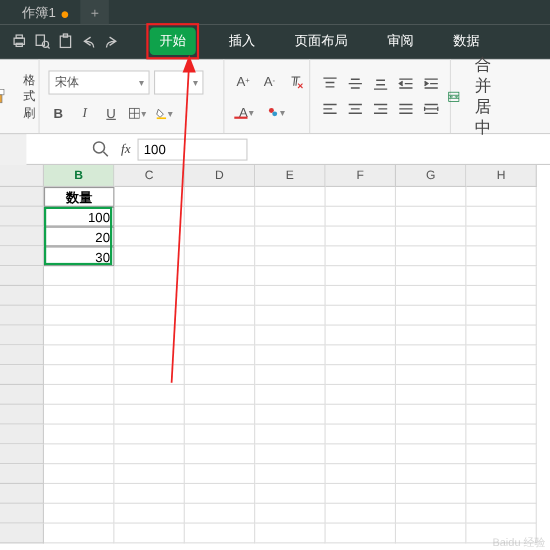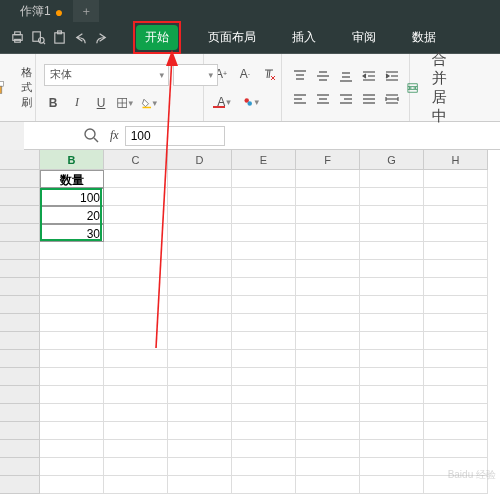--- a/index.html
+++ b/index.html
@@ -13,21 +13,21 @@
 .icon-group svg { display: block; }
 .redbox { border: 2px solid #e22; padding: 2px 1px; }
 .tab { color: #fff; padding: 4px 9px; border-radius: 4px; cursor: pointer; }
 .tab.active { background: #0fa24b; }
 .ribbon-body { background: #f7f7f7; height: 68px; display: flex; border-bottom: 1px solid #ccc; }
 .rib-sec { border-right: 1px solid #ddd; padding: 6px 8px; display: flex; flex-direction: column; justify-content: center; align-items: center; gap: 4px; }
 .big-btn { display: flex; flex-direction: row; align-items: center; gap: 14px; color: #444; }
 .big-btn svg { display: block; }
 .font-row { display: flex; gap: 4px; align-items: center; margin-bottom: 4px; }
 .combo { height: 22px; border: 1px solid #ccc; background: #fff; display: flex; align-items: center; padding: 0 5px; font-size: 11px; color: #555; position: relative; }
-.combo.font { width: 125px; }
+.combo.font { width: 92px; }
 .combo.size { width: 45px; }
 .combo::after { content: "▾"; position: absolute; right: 4px; font-size: 9px; color: #888; }
 .fmt-row { display: flex; gap: 6px; align-items: center; color: #555; }
 .fmt-btn { width: 18px; height: 18px; display: flex; align-items: center; justify-content: center; border: 1px solid transparent; cursor: pointer; font-size: 12px; }
 .align-grid { display: grid; grid-template-columns: repeat(5, 18px); grid-template-rows: repeat(2, 20px); gap: 3px 5px; }
 .align-btn { display: flex; align-items: center; justify-content: center; }
 .formula-bar { height: 28px; background: #fff; border-bottom: 1px solid #ccc; display: flex; align-items: center; padding-left: 60px; margin-left: 24px; }
 .zoom { display: flex; align-items: center; gap: 3px; color: #666; }
 .fx { font-style: italic; font-family: serif; margin: 0 6px 0 10px; color: #444; }
 .fx-input { border: 1px solid #ccc; height: 20px; width: 100px; padding: 0 5px; font-size: 12px; }
@@ -37,21 +37,21 @@
 .ch { width: 64px; height: 20px; background: #ededed; border-right: 1px solid #ccc; border-bottom: 1px solid #ccc; text-align: center; line-height: 20px; color: #555; font-size: 11px; }
 .ch.sel { background: #d6ead6; color: #0a7a3a; font-weight: bold; }
 .rows { position: absolute; top: 20px; left: 0; right: 0; }
 .row { display: flex; height: 18px; }
 .rh { width: 40px; background: #ededed; border-right: 1px solid #ccc; border-bottom: 1px solid #ccc; }
 .cell { width: 64px; border-right: 1px solid #ddd; border-bottom: 1px solid #ddd; padding: 0 3px; line-height: 18px; font-size: 12px; overflow: hidden; }
 .cell.hdr { text-align: center; font-weight: bold; border: 1px solid #999; }
 .cell.num { text-align: right; border: 1px solid #999; }
 .sel-range { position: absolute; border: 2px solid #0fa24b; pointer-events: none; }
 .arrow { position: absolute; pointer-events: none; }
-.watermark { position: absolute; bottom: 18px; right: 4px; color: #999; font-size: 10px; opacity: .4; }
+.watermark { position: absolute; bottom: 0; right: 4px; color: #999; font-size: 10px; opacity: .4; }
 .tri { font-size: 9px; color: #888; margin-left: 1px; }
 </style>
 </head>
 <body>
 
 <div class="titlebar">
   <div class="doc-tab">
     <span>作簿1</span>
     <span class="dot">●</span>
   </div>
@@ -87,22 +87,22 @@
       </span>
     <span>
         <svg width="15" height="15" viewBox="0 0 16 16" fill="none" stroke="#c8c8c8" stroke-width="1.3">
           <path d="M6 4 L12 8 L6 12 M12 8 Q3 8 3 14"></path>
         </svg>
       </span>
   </div>
   <div class="redbox">
     <div class="tab active">开始</div>
   </div>
+  <div class="tab">插入</div>
   <div class="tab">页面布局</div>
-  <div class="tab">插入</div>
   <div class="tab">审阅</div>
   <div class="tab">数据</div>
 </div>
 
 <div class="ribbon-body">
   <div class="rib-sec" style="width:36px;">
     <div class="big-btn">
       <svg width="22" height="26" viewBox="0 0 22 26">
           <rect x="6" y="2" width="10" height="8" fill="#fff" stroke="#777"></rect>
           <rect x="9" y="10" width="4" height="12" fill="#e8a23a" stroke="#777"></rect>

